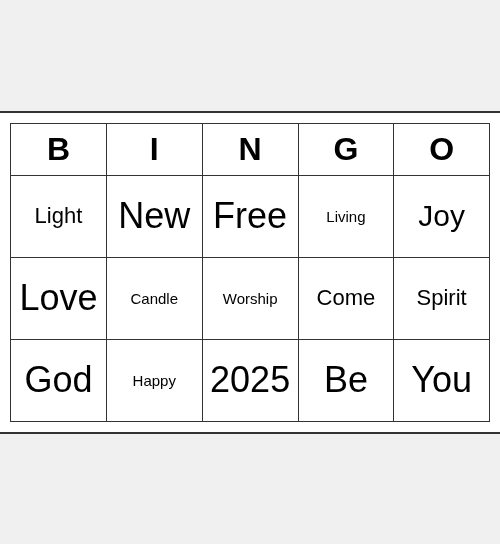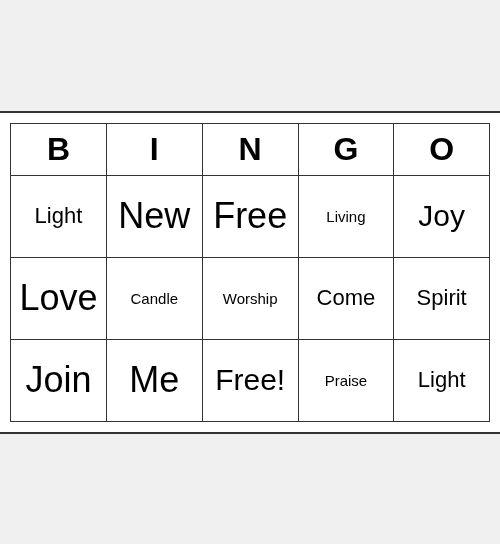--- a/index.html
+++ b/index.html
@@ -96,21 +96,21 @@
           <td class="cell-large">Joy</td>
         </tr>
         <tr>
           <td class="cell-xlarge">Love</td>
           <td class="cell-small">Candle</td>
           <td class="cell-small">Worship</td>
           <td class="cell-medium">Come</td>
           <td class="cell-medium">Spirit</td>
         </tr>
         <tr>
-          <td class="cell-xlarge">Join</td>
-          <td class="cell-xlarge">Me</td>
-          <td class="cell-large">Free!</td>
-          <td class="cell-small">Praise</td>
-          <td class="cell-medium">Light</td>
+          <td class="cell-xlarge">God</td>
+          <td class="cell-small">Happy</td>
+          <td class="cell-xlarge">2025</td>
+          <td class="cell-xlarge">Be</td>
+          <td class="cell-xlarge">You</td>
         </tr>
       </tbody>
   </table>
 </div>
 
 </body></html>

